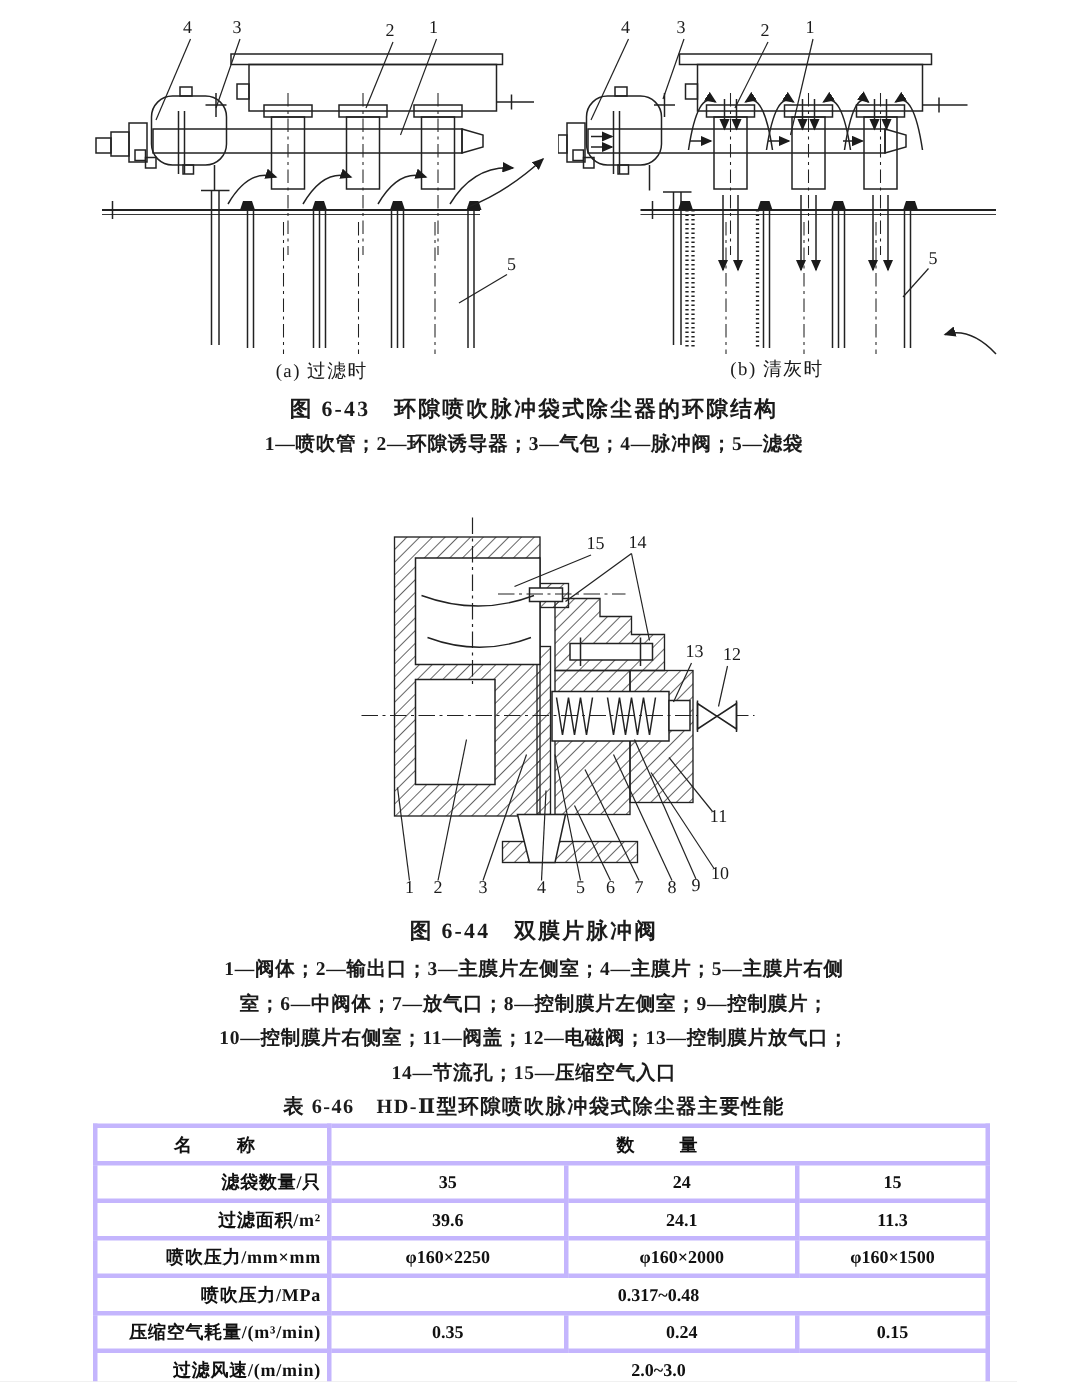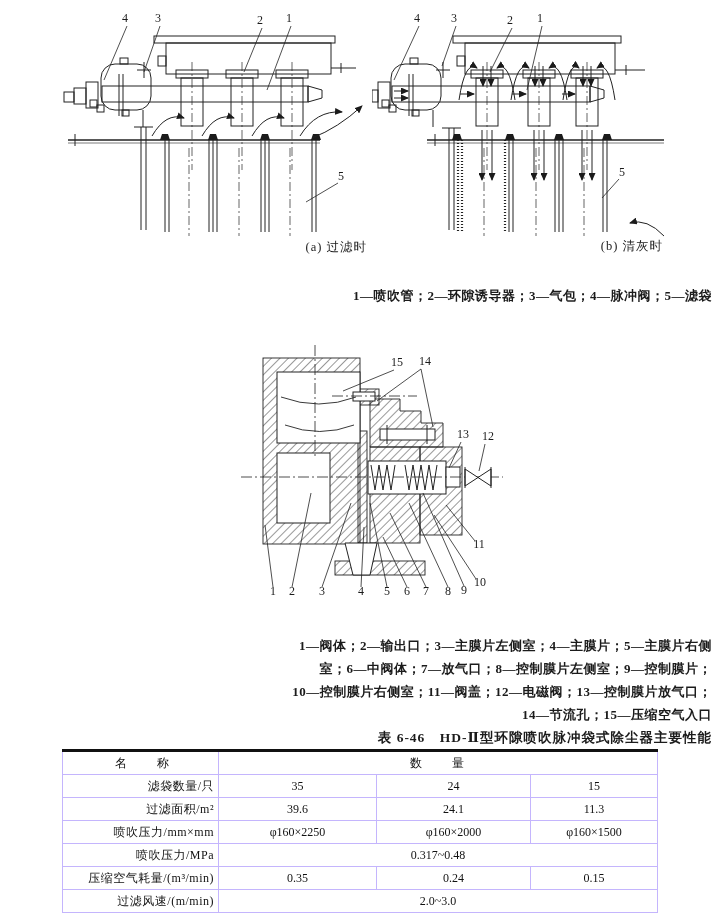--- a/index.html
+++ b/index.html
@@ -2,35 +2,35 @@
 <html><head>
 <meta charset="utf-8">
 <style>
   html,body{margin:0;padding:0;background:#e8e8e8;}
   .page{
     position:relative;width:712px;height:921px;background:#ffffff;
     font-family:"Liberation Serif","DejaVu Serif",serif;color:#1b1b1b;
     overflow:hidden;margin:0 auto;
   }
   .abs{position:absolute;}
-  .center{text-align:right;}
+  .center{text-align:center;}
   .cap{font-size:12.5px;letter-spacing:1px;}
   .figtitle{font-weight:bold;font-size:14.5px;letter-spacing:1.5px;}
   .legend{font-size:13px;letter-spacing:0.5px;font-weight:bold;}
   .tbltitle{font-weight:bold;font-size:13.5px;letter-spacing:1px;}
   svg{display:block;}
   svg text{font-family:"Liberation Serif","DejaVu Serif",serif;fill:#1b1b1b;}
   .pn{font-size:12px;}
   table.perf{
     border-collapse:collapse;table-layout:fixed;width:595px;
     font-size:12px;color:#111;
   }
   table.perf td{
-    border:1px solid #c4b5fd;height:22px;padding:0 4px;
-    text-align:center;overflow:hidden;white-space:nowrap;
+    border:3px solid #c4b5fd;height:22px;padding:0 4px;
+    text-align:center;overflow:hidden;white-space:nowrap;font-weight:bold;
   }
   table.perf{border:1.5px solid #111;border-top:3px solid #111;}
   table.perf td.name{text-align:right;padding-left:9px;letter-spacing:0.5px;}
   table.perf td.hdr{letter-spacing:2px;}
 </style>
 </head>
 <body>
 
 <div class="page">
 
@@ -267,20 +267,21 @@
       <text class="pn" x="45" y="14">4</text>
       <text class="pn" x="82" y="14">3</text>
       <text class="pn" x="138" y="16">2</text>
       <text class="pn" x="168" y="14">1</text>
       <text class="pn" x="250" y="168">5</text>
     </g>
   </svg>
 
   <div class="abs cap center" style="left:62px;top:239px;width:305px">(a) 过滤时</div>
   <div class="abs cap center" style="left:373px;top:238px;width:290px">(b) 清灰时</div>
+  <div class="abs figtitle center" style="left:0;top:263px;width:712px">图 6-43　环隙喷吹脉冲袋式除尘器的环隙结构</div>
   <div class="abs legend center" style="left:0;top:287px;width:712px">1—喷吹管；2—环隙诱导器；3—气包；4—脉冲阀；5—滤袋</div>
 
   <svg class="abs" style="left:237px;top:341px" width="270" height="268" viewBox="0 0 270 268">
     <defs>
       <pattern id="h44" patternUnits="userSpaceOnUse" width="6" height="6" patternTransform="rotate(45)">
         <line x1="0" y1="0" x2="0" y2="6" stroke="#333" stroke-width="1"></line>
       </pattern>
     </defs>
 
     <g fill="url(#h44)" stroke="#222" stroke-width="0.9">
@@ -356,20 +357,21 @@
       <text class="pn" x="227" y="253">9</text>
       <text class="pn" x="243" y="245">10</text>
       <text class="pn" x="242" y="207">11</text>
       <text class="pn" x="251" y="99">12</text>
       <text class="pn" x="226" y="97">13</text>
       <text class="pn" x="188" y="24">14</text>
       <text class="pn" x="160" y="25">15</text>
     </g>
   </svg>
 
+  <div class="abs figtitle center" style="left:0;top:611px;width:712px">图 6-44　双膜片脉冲阀</div>
   <div class="abs legend center" style="left:0;top:637px;width:712px">1—阀体；2—输出口；3—主膜片左侧室；4—主膜片；5—主膜片右侧</div>
   <div class="abs legend center" style="left:0;top:660px;width:712px">室；6—中阀体；7—放气口；8—控制膜片左侧室；9—控制膜片；</div>
   <div class="abs legend center" style="left:0;top:683px;width:712px">10—控制膜片右侧室；11—阀盖；12—电磁阀；13—控制膜片放气口；</div>
   <div class="abs legend center" style="left:0;top:706px;width:712px">14—节流孔；15—压缩空气入口</div>
 
   <div class="abs tbltitle center" style="left:0;top:729px;width:712px">表 6-46　HD-Ⅱ型环隙喷吹脉冲袋式除尘器主要性能</div>
 
   <div class="abs" style="left:62px;top:749px">
     <table class="perf">
       <colgroup>

